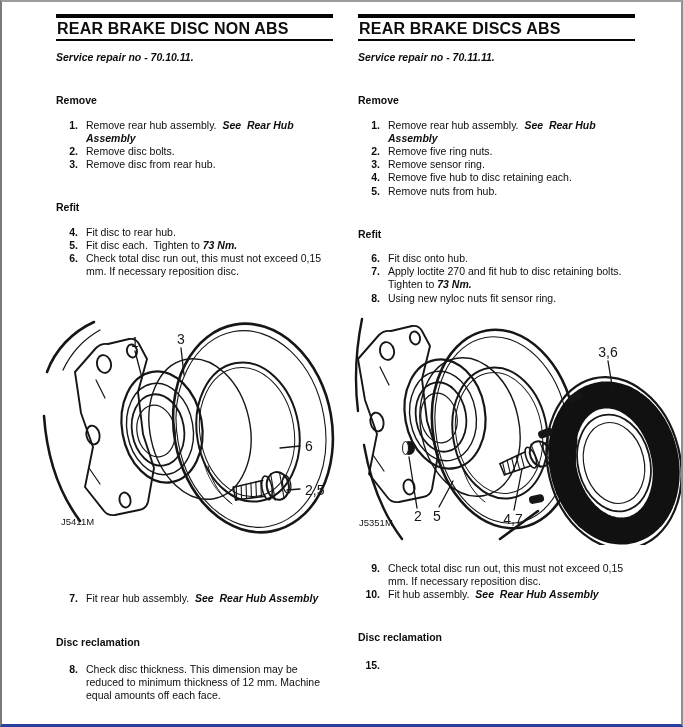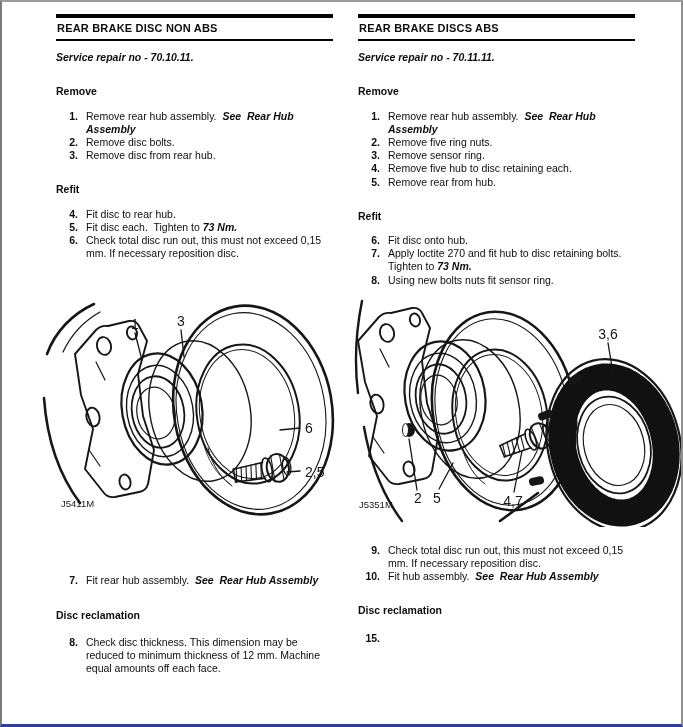--- a/index.html
+++ b/index.html
@@ -10,23 +10,23 @@
     border-top:2px solid #9c9c9c; border-left:2px solid #7a7a7a;
     border-right:2px solid #8f8f8f; border-bottom:3px solid #2b3f9f;
   }
   .col { position:absolute; top:12px; width:277px; color:#0d0d0d;
          font-size:10.5px; line-height:13.2px; }
   .col.left  { left:54px; }
   .col.right { left:356px; }
   .bar { background:#050505; }
   .bar.thick { height:3.5px; }
   .bar.thin  { height:2.5px; }
-  .title { font-weight:bold; font-size:11px; padding:4.5px 1px 3.5px 1px; letter-spacing:.2px; }
+  .title { font-weight:bold; font-size:16px; padding:4.5px 1px 3.5px 1px; letter-spacing:.2px; }
   .service { font-weight:bold; margin-top:10px;font-style:italic; }
-  .sechead { font-weight:bold; margin-top:21px; }
+  .sechead { font-weight:bold; margin-top:30px; }
   .list { margin-top:11px; }
   .li { display:flex; }
   .num { flex:0 0 22px; text-align:right; font-weight:bold; padding-right:8px; box-sizing:content-box; }
   .txt { flex:1; white-space:pre-wrap; }
   .bi  { font-weight:bold; font-style:italic; white-space:pre-wrap; }
   .fig { position:relative; overflow:hidden; }
   .fig.left-fig  { width:300px; height:222px; margin-left:-14px; margin-top:40px; }
   .fig.right-fig { width:330px; height:228px; margin-left:-6px;  margin-top:12px; }
   .post7  { margin-top:52px; }
   .post9  { margin-top:17px; }
@@ -181,40 +181,40 @@
           <span class="txt"><span>Remove sensor ring.</span></span>
         </div>
 
         <div class="li">
           <span class="num">4.</span>
           <span class="txt"><span>Remove five hub to disc retaining each.</span></span>
         </div>
 
         <div class="li">
           <span class="num">5.</span>
-          <span class="txt"><span>Remove rear from hub.</span></span>
+          <span class="txt"><span>Remove nuts from hub.</span></span>
         </div>
       </div>
 
     <div class="sechead">Refit</div>
     <div class="list">
 
         <div class="li">
           <span class="num">6.</span>
           <span class="txt"><span>Fit disc onto hub.</span></span>
         </div>
 
         <div class="li">
           <span class="num">7.</span>
           <span class="txt"><span>Apply loctite 270 and fit hub to disc retaining bolts.  Tighten to </span><span class="bi">73 Nm.</span></span>
         </div>
 
         <div class="li">
           <span class="num">8.</span>
-          <span class="txt"><span>Using new bolts nuts fit sensor ring.</span></span>
+          <span class="txt"><span>Using new nyloc nuts fit sensor ring.</span></span>
         </div>
       </div>
 
     <div class="fig right-fig">
       <svg viewBox="0 0 330 228" width="330" height="228">
         <g stroke="#161616" fill="none" stroke-linecap="round" stroke-linejoin="round">
           <g>
             <path d="M10,2 C4,32 2,62 6,94" stroke-width="2.4"></path>
             <path d="M12,128 C19,168 32,198 50,222" stroke-width="2.4"></path>
           </g>

